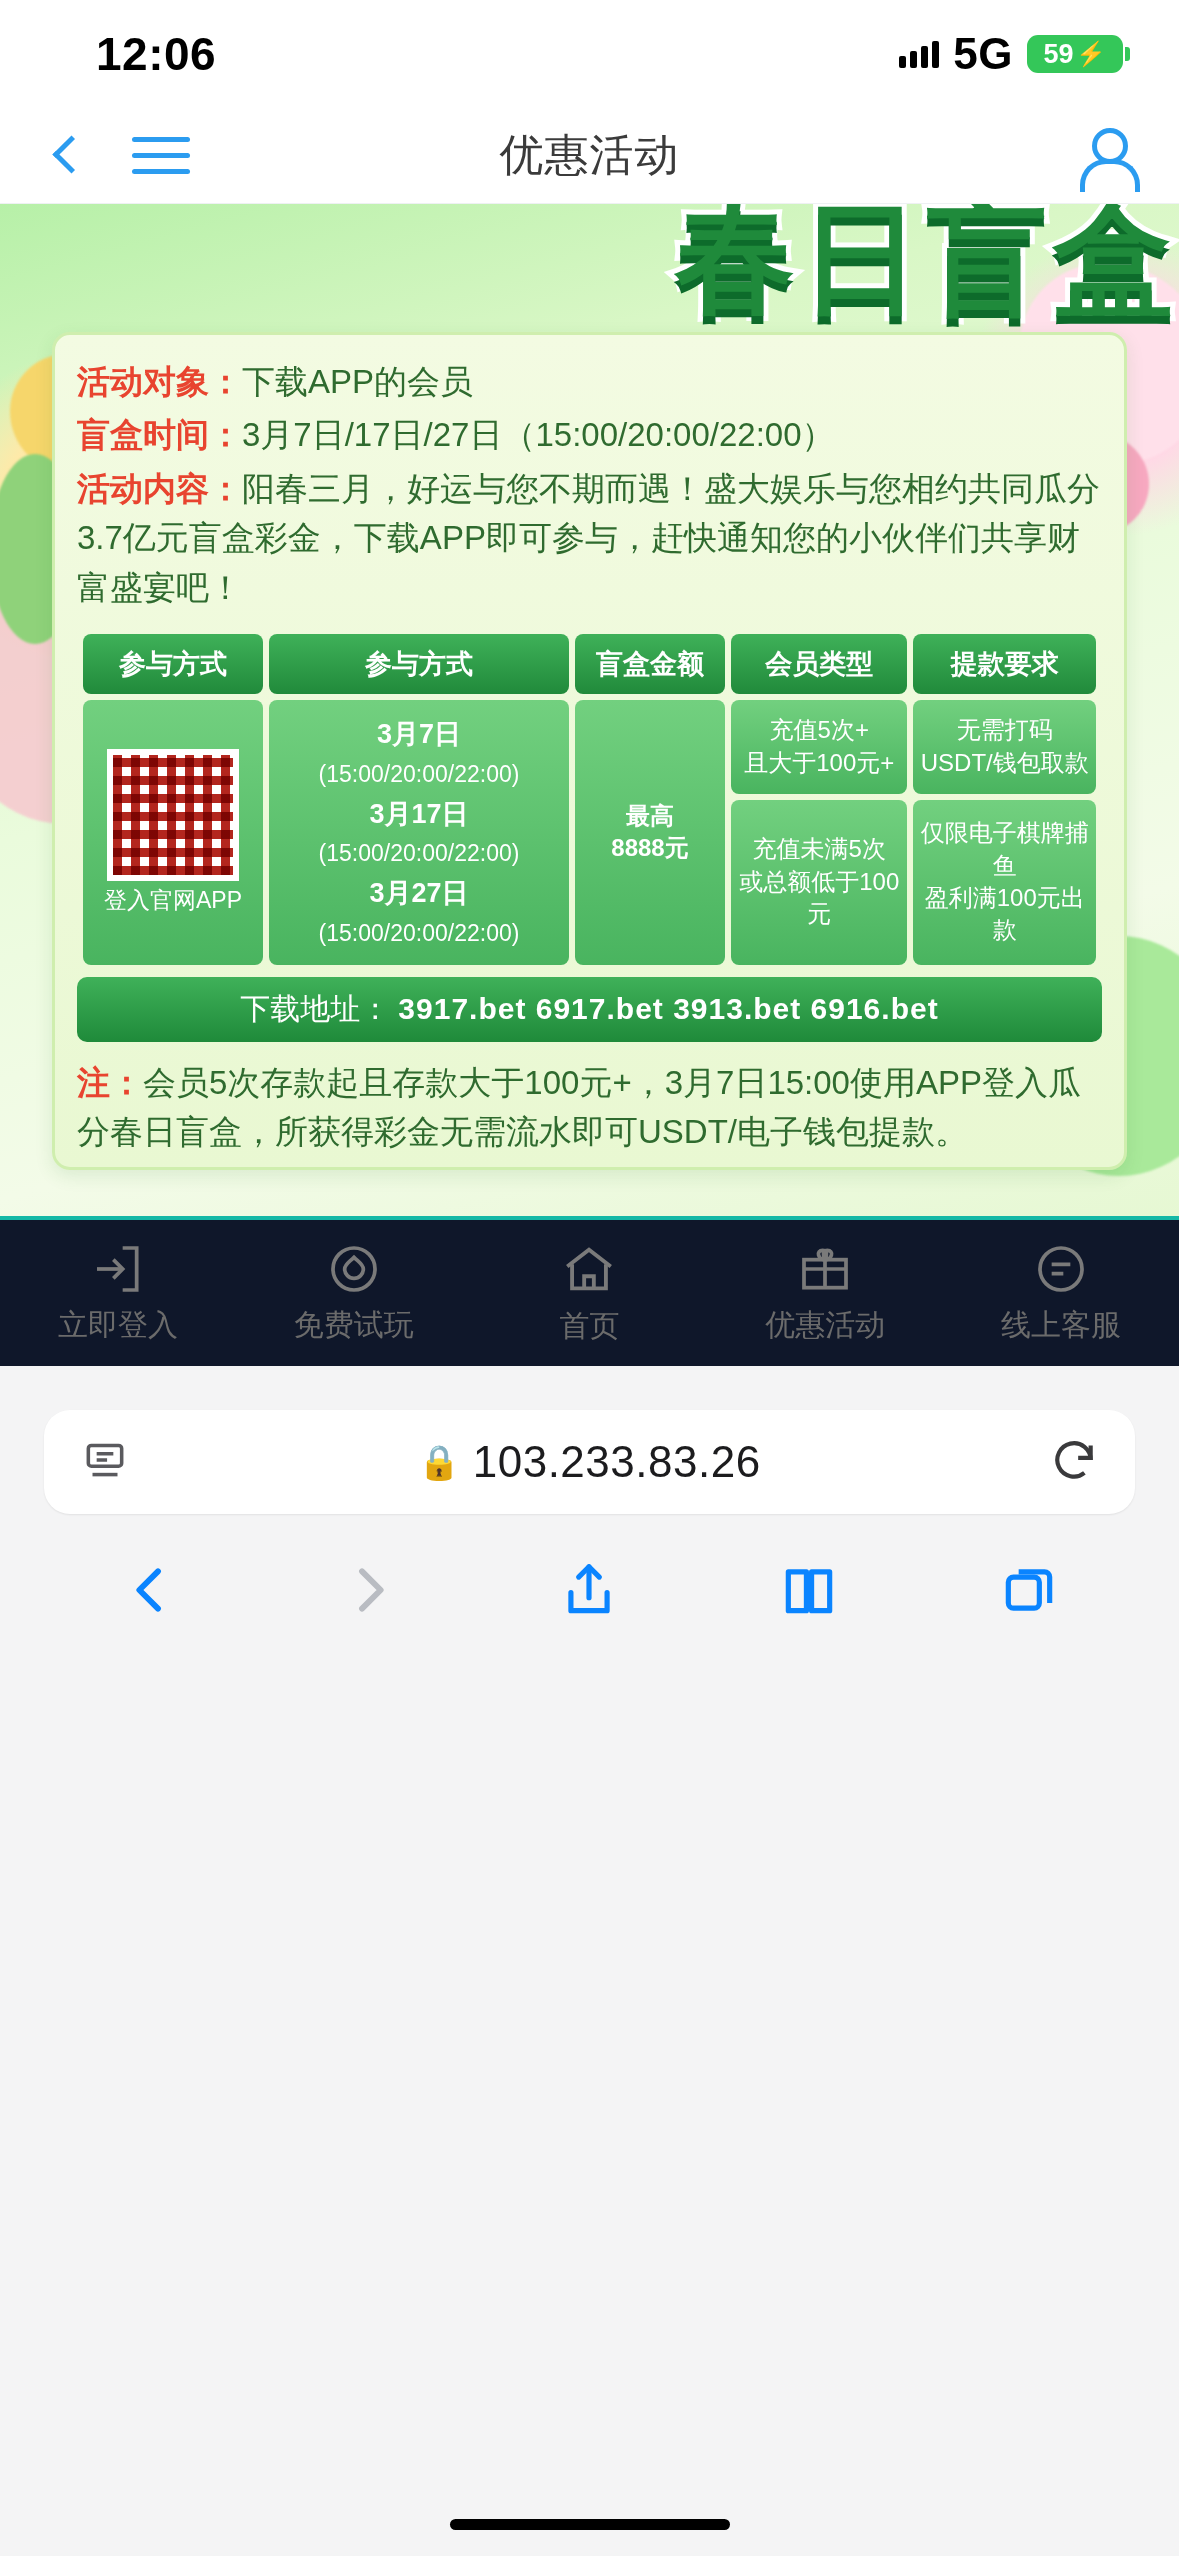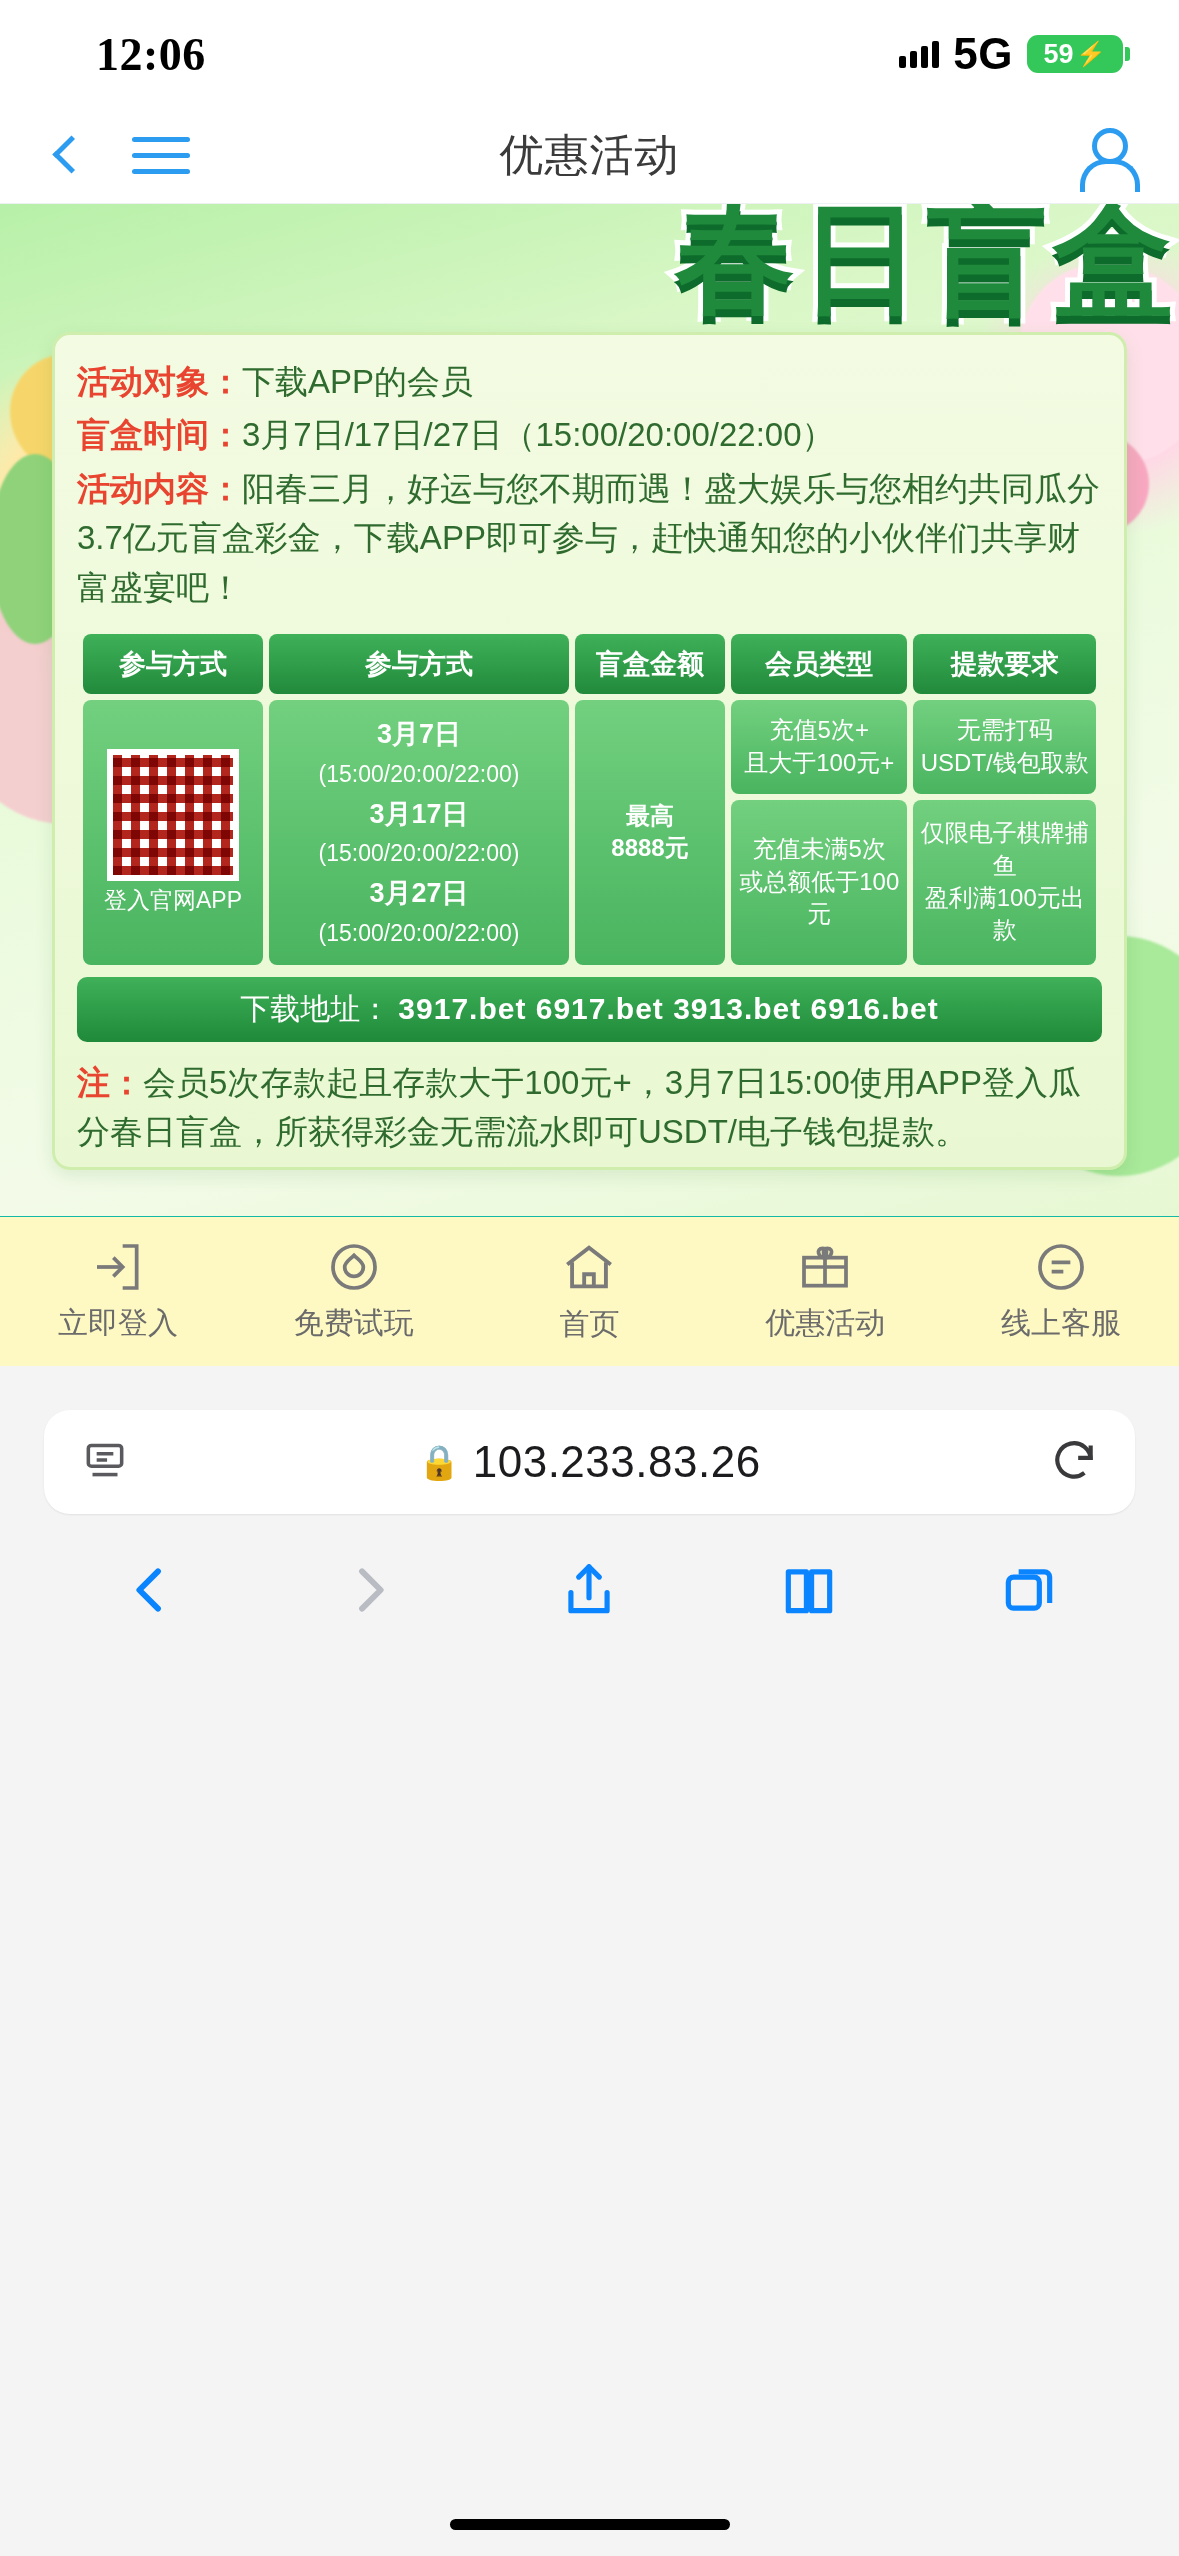--- a/index.html
+++ b/index.html
@@ -10,21 +10,21 @@
     overflow: hidden;
   }
   .phone { position: relative; width: 1179px; height: 2556px; background:#fff; }
 
   
   .statusbar {
     position: relative; height: 108px; background:#fff;
     display:flex; align-items:center; justify-content:space-between;
     padding: 0 56px 0 96px;
   }
-  .clock { font-size: 46px; font-weight: 700; letter-spacing: 0.5px; color:#000;font-family:Liberation Serif, serif; }
+  .clock { font-size: 46px; font-weight: 700; letter-spacing: 0.5px; color:#000; }
   .status-right { display:flex; align-items:center; gap: 14px; }
   .signal { display:flex; align-items:flex-end; gap:4px; height:28px; }
   .signal i { display:block; width:7px; background:#000; border-radius:2px; }
   .signal i:nth-child(1){height:12px;}
   .signal i:nth-child(2){height:17px;}
   .signal i:nth-child(3){height:22px;}
   .signal i:nth-child(4){height:27px;}
   .net { font-size: 44px; font-weight:600; color:#000; letter-spacing:0.5px; }
   .battery {
     position:relative; width: 96px; height: 38px; border-radius: 11px;
@@ -148,22 +148,22 @@
     border-radius: 10px; padding: 12px 6px; text-align:center; font-size: 30px;
   }
   .dl-bar .domains { font-weight:700; letter-spacing:1px; margin-left:8px; }
 
   .note { margin-top: 16px; font-size: 33px; line-height:1.5; color:#2f6b2f; }
   .note .k { color:#e8442f; font-weight:700; }
 
   
   .tabbar {
     position:absolute; left:0; right:0; top: 1216px; height: 150px;
-    background:#fef9c3; display:flex; align-items:center; justify-content:space-around;
-    border-top: 1px solid #14b8a6;
+    background:#0f172a; display:flex; align-items:center; justify-content:space-around;
+    border-top: 4px solid #14b8a6;
   }
   .tab { display:flex; flex-direction:column; align-items:center; gap: 8px; width: 200px; cursor:pointer;}
   .tab .lab { font-size: 30px; color:#6b6b6b; }
   .tab svg { display:block; }
 
   
   .browser {
     position:absolute; left:0; right:0; top: 1366px; bottom:0;
     background:#f4f4f5;
   }

